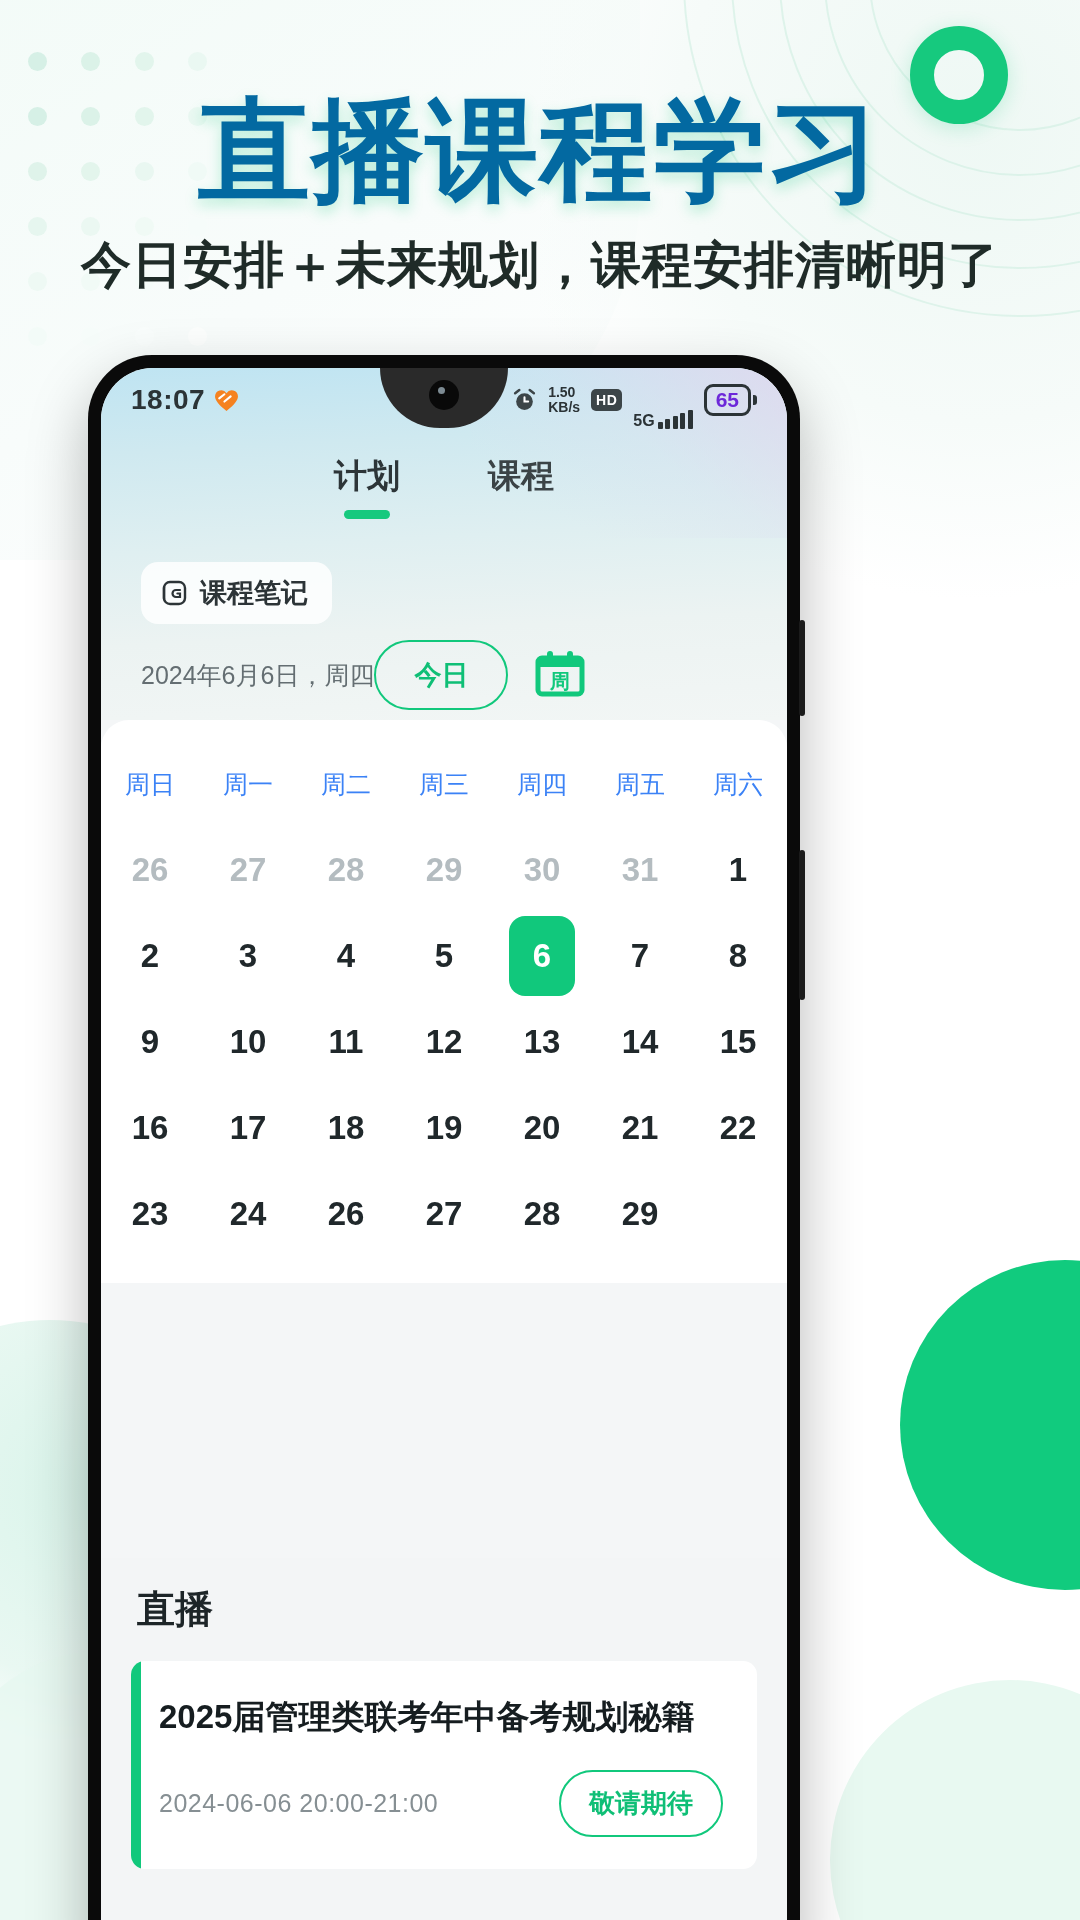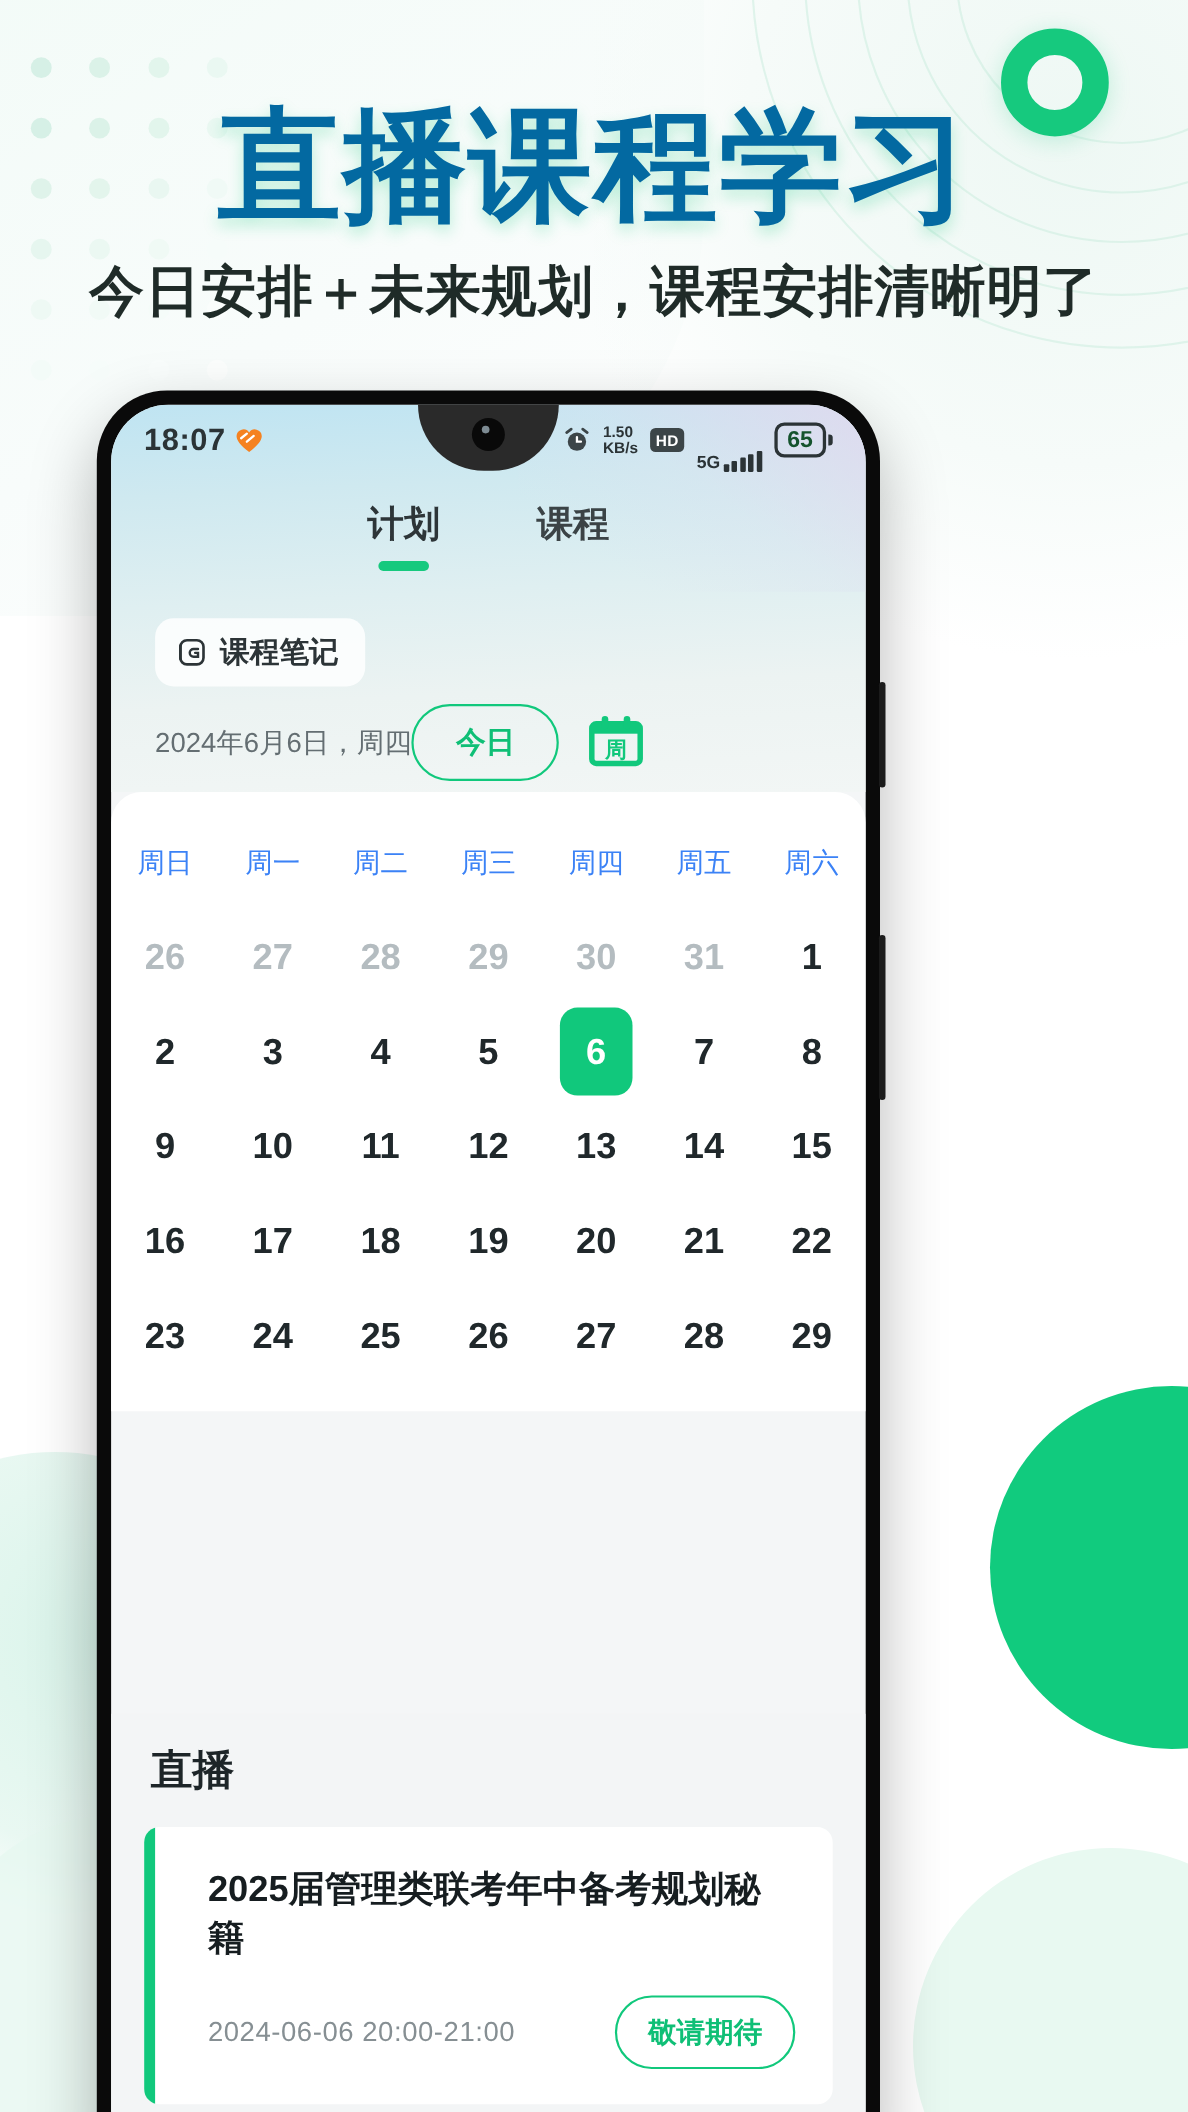--- a/index.html
+++ b/index.html
@@ -125,21 +125,21 @@
   }
   .sb-5g { display:flex; align-items:flex-end; gap:3px;margin-top:38px; }
   .sb-5g .lbl { font-size:16px; font-weight:bold; color:#2b3336; line-height:.9; }
   .bars { display:flex; align-items:flex-end; gap:2.5px; height:19px; }
   .bars i { width:5px; background:#2b3336; border-radius:1px; display:block; }
   .sb-batt {
     display:flex; align-items:center;
   }
   .sb-batt .body {
     border:3px solid #2b3336; border-radius:9px; padding:1px 9px 1px 9px;
-    font-size:21px; font-weight:bold; color:#14532d; line-height:1.1;
+    font-size:21px; font-weight:bold; color:#6d28d9; line-height:1.1;
   }
   .sb-batt .tip { width:4px; height:10px; background:#2b3336; border-radius:0 3px 3px 0; margin-left:2px; }
 
   
   .tabs {
     position:absolute; left:0; top:86px; width:100%;
     display:flex; justify-content:center; gap:88px; z-index:5;
   }
   .tab { position:relative; text-align:center; padding-bottom:20px; }
   .tab .t-label { font-size:33px; color:#3b4346; font-weight:bold; }
@@ -194,21 +194,21 @@
   .cal-row .num.sel { background:#11c87c; color:#ffffff; height:80px; line-height:80px; width:66px; border-radius:16px; }
 
   
   .live-sec {
     position:absolute; left:0; top:1190px; width:100%; bottom:0;
     background:#f3f5f6; padding:26px 0 0 0;
   }
   .live-title { font-size:38px; color:#1d2528; font-weight:bold; padding:0 0 26px 36px; }
   .live-card {
     margin:0 30px; background:#ffffff; border-radius:14px;
-    position:relative; padding:34px 34px 32px 58px; overflow:hidden;
+    position:relative; padding:34px 34px 32px 28px; overflow:hidden;
   }
   .live-card .stripe {
     position:absolute; left:0; top:0; bottom:0; width:10px; background:#11c87c;
   }
   .lc-title { font-size:33px; color:#161d20; font-weight:bold; line-height:1.35; }
   .lc-bottom { display:flex; align-items:center; justify-content:space-between; margin-top:30px; }
   .lc-time { font-size:25px; color:#868f93; letter-spacing:.5px; }
   .lc-btn {
     border:2.4px solid #11c87c; border-radius:34px; padding:14px 28px;
     font-size:26px; color:#0fbf76; font-weight:bold; background:transparent;
@@ -462,23 +462,20 @@
       </div>
 
       <div class="cal-row">
         <div class="cell">
             <span class="num">23</span>
           </div>
         <div class="cell">
             <span class="num">24</span>
           </div>
         <div class="cell">
-            <span class="num">25</span>
-          </div>
-        <div class="cell">
             <span class="num">26</span>
           </div>
         <div class="cell">
             <span class="num">27</span>
           </div>
         <div class="cell">
             <span class="num">28</span>
           </div>
         <div class="cell">
             <span class="num">29</span>

